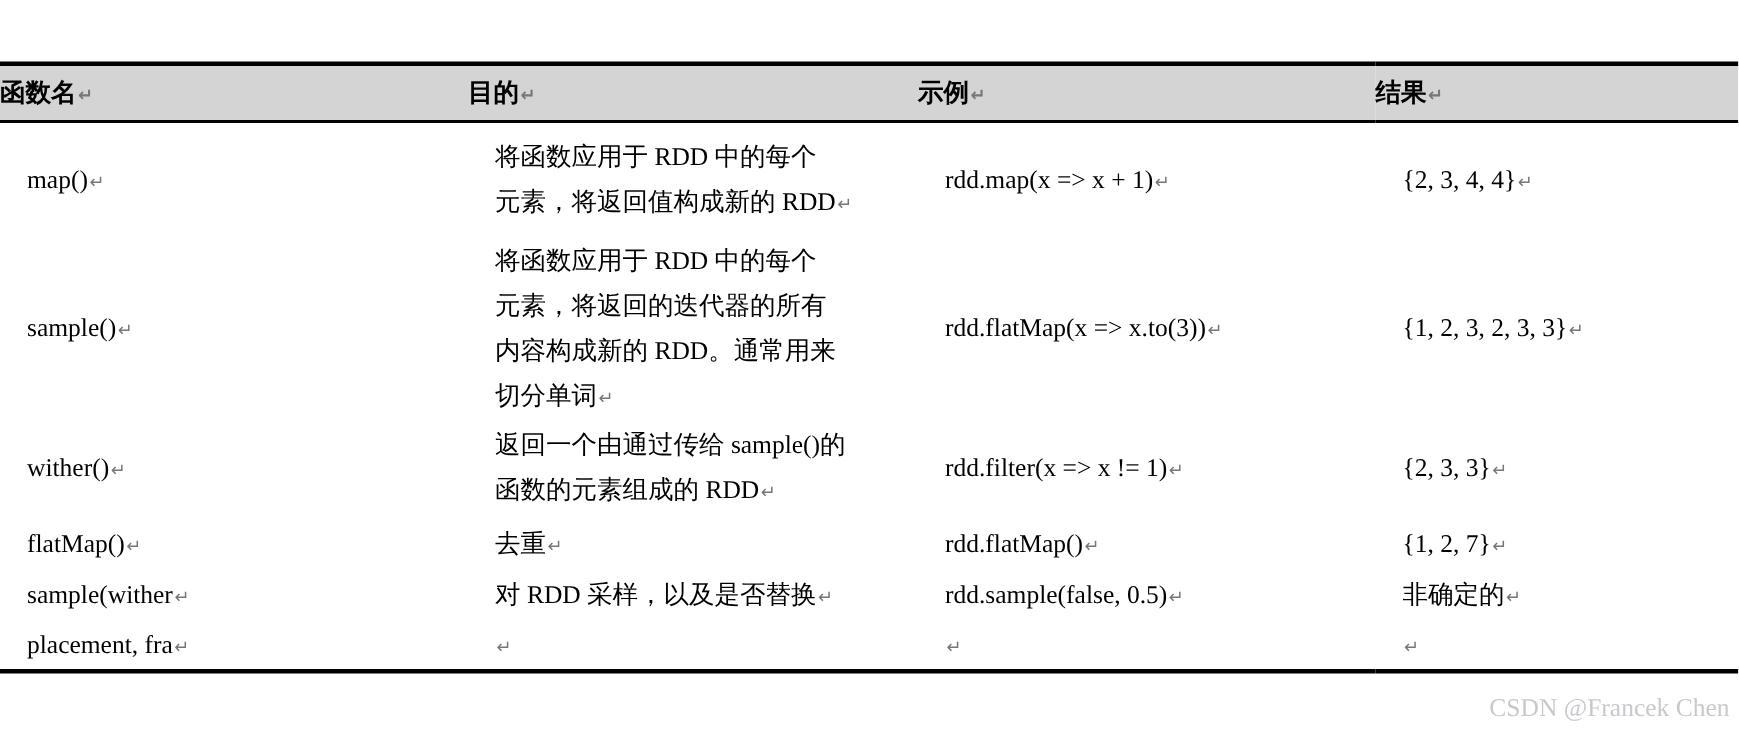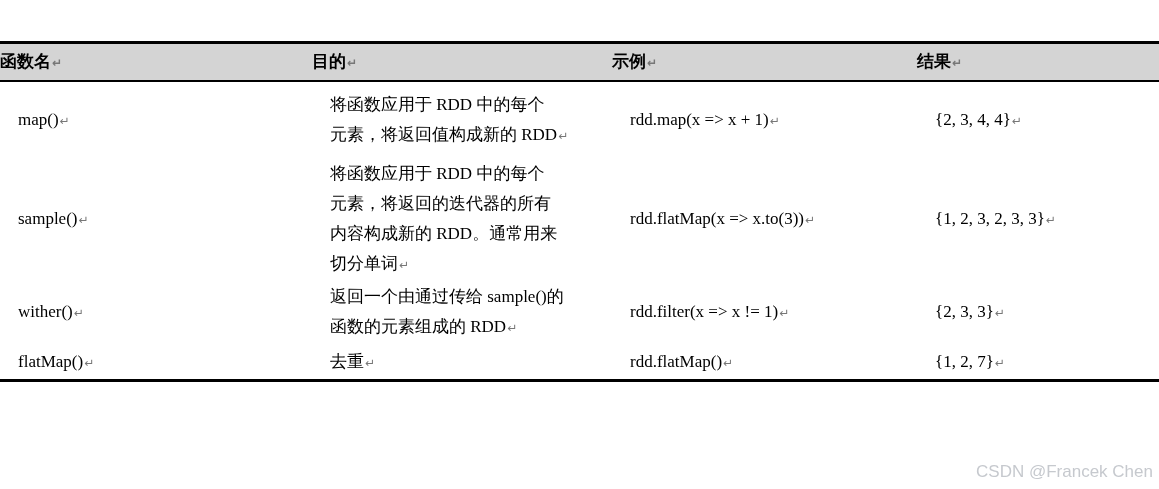--- a/index.html
+++ b/index.html
@@ -64,21 +64,21 @@
   }
   .rdd-table td .cell-text { white-space: pre-line; }
   .col-fn   { width: 312px; }
   .col-goal { width: 300px; }
   .col-ex   { width: 305px; }
   .col-res  { width: 242px; }
   .watermark {
     position: absolute;
     right: 6px;
     bottom: 7px;
-    font-family: Liberation Sans, sans-serif;
+    font-family: Liberation Serif, serif;
     font-size: 17px;
     color: var(--watermark-color);
     z-index: 5;
   }
 </style>
 </head>
 <body>
 
 <div class="page">
 
@@ -121,18 +121,30 @@
 函数的元素组成的 RDD</span><span class="mark">↵</span></td>
         <td><span class="cell-text">rdd.filter(x =&gt; x != 1)</span><span class="mark">↵</span></td>
         <td><span class="cell-text">{2, 3, 3}</span><span class="mark">↵</span></td>
       </tr>
       <tr style="height:35px">
         <td><span class="cell-text">flatMap()</span><span class="mark">↵</span></td>
         <td><span class="cell-text">去重</span><span class="mark">↵</span></td>
         <td><span class="cell-text">rdd.flatMap()</span><span class="mark">↵</span></td>
         <td><span class="cell-text">{1, 2, 7}</span><span class="mark">↵</span></td>
       </tr>
+      <tr style="height:34px">
+        <td><span class="cell-text">sample(wither</span><span class="mark">↵</span></td>
+        <td><span class="cell-text">对 RDD 采样，以及是否替换</span><span class="mark">↵</span></td>
+        <td><span class="cell-text">rdd.sample(false, 0.5)</span><span class="mark">↵</span></td>
+        <td><span class="cell-text">非确定的</span><span class="mark">↵</span></td>
+      </tr>
+      <tr style="height:32px">
+        <td><span class="cell-text">placement, fra</span><span class="mark">↵</span></td>
+        <td><span class="cell-text"></span><span class="mark">↵</span></td>
+        <td><span class="cell-text"></span><span class="mark">↵</span></td>
+        <td><span class="cell-text"></span><span class="mark">↵</span></td>
+      </tr>
     </tbody>
   </table>
 
   <div class="watermark">CSDN @Francek Chen</div>
 
 </div>
 
 </body></html>

